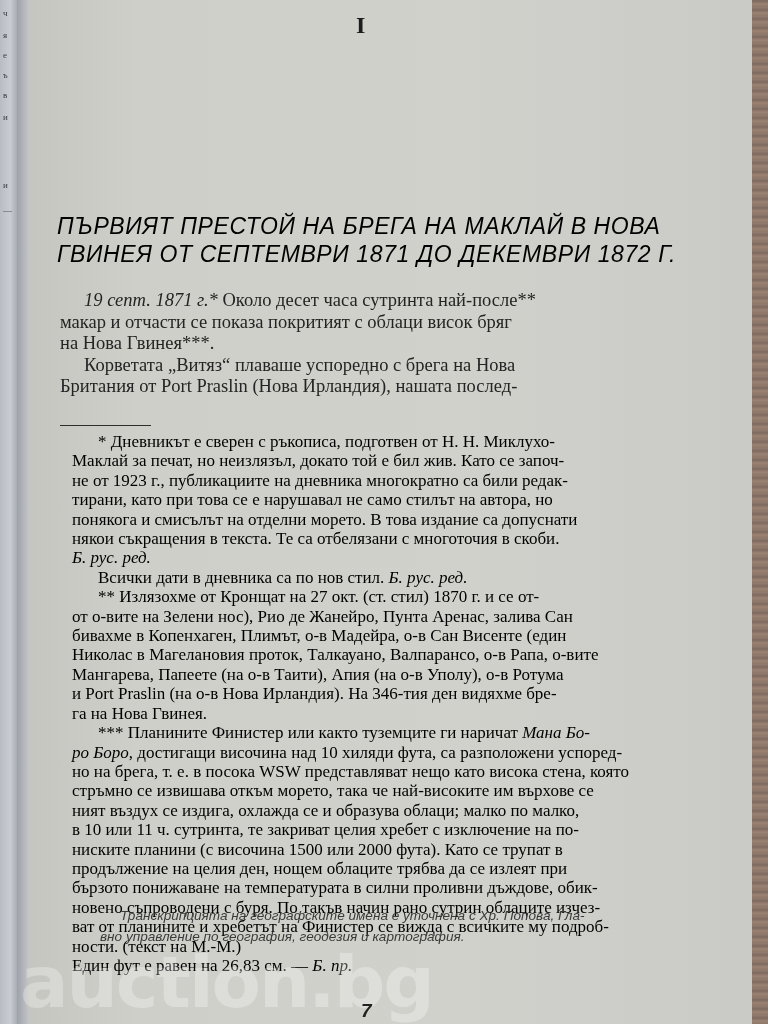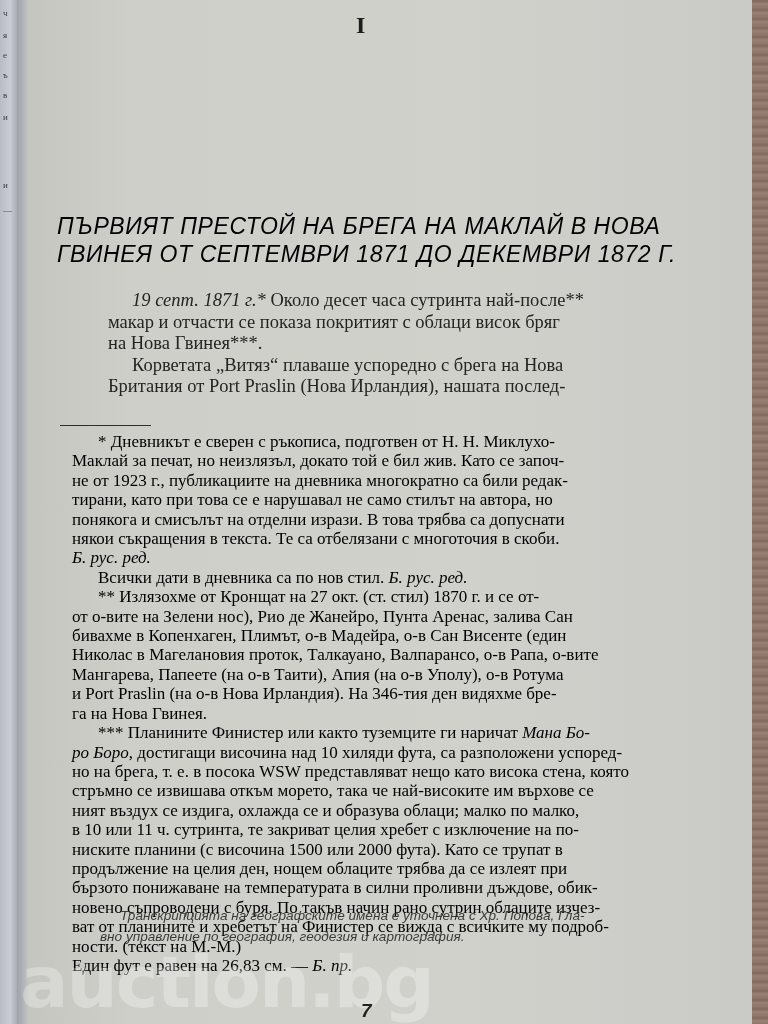--- a/index.html
+++ b/index.html
@@ -37,21 +37,21 @@
     font-family: Liberation Sans, sans-serif;
     font-style: italic; font-size: 23px; line-height: 28px;
     color: #000000; letter-spacing: 0.6px; text-transform: uppercase;
   }
   .title div { white-space: nowrap; }
   .body-text {
     position: absolute; left: 60px; top: 290px; width: 600px;
     font-size: 18.5px; line-height: 21.5px; color: #242424;
     text-align: justify;
   }
-  .body-text .line { white-space: nowrap; display: block; margin-left: 48px; }
+  .body-text .line { white-space: nowrap; display: block; }
   .indent { padding-left: 24px; }
   .it { font-style: italic; }
   .rule {
     position: absolute; left: 60px; top: 425px; width: 91px; height: 0;
     border-top: 1.3px solid #2e2e2e;
   }
   .footnotes {
     position: absolute; left: 72px; top: 432px; width: 600px;
     font-size: 17px; line-height: 19.4px; color: #000000;
   }
@@ -106,21 +106,21 @@
   <span class="line">Британия от Port Praslin  (Нова Ирландия), нашата послед-</span>
 </div>
 
 <div class="rule"></div>
 
 <div class="footnotes">
   <span class="line indent" style="padding-left:26px">* Дневникът е сверен с ръкописа, подготвен от Н. Н. Миклухо-</span>
   <span class="line">Маклай за печат, но неизлязъл, докато той е бил жив. Като се започ-</span>
   <span class="line">не от 1923 г., публикациите на дневника многократно са били редак-</span>
   <span class="line">тирани, като при това се е нарушавал не само стилът на автора, но</span>
-  <span class="line">понякога и смисълът на отделни изрази. В това трябва са допуснати</span>
+  <span class="line">понякога и смисълът на отделни морето. В това издание са допуснати</span>
   <span class="line">някои съкращения в текста. Те са отбелязани с многоточия в скоби.</span>
   <span class="line it">Б. рус. ред.</span>
   <span class="line indent" style="padding-left:26px"><span>Всички дати в дневника са по нов стил. </span><span class="it">Б. рус. ред.</span></span>
   <span class="line indent" style="padding-left:26px">** Излязохме от Кронщат на 27 окт. (ст. стил)  1870 г. и се от-</span>
   <span class="line">от о-вите на Зелени нос), Рио де Жанейро, Пунта Аренас, залива Сан</span>
   <span class="line">бивахме в Копенхаген, Плимът, о-в Мадейра, о-в  Сан Висенте (един</span>
   <span class="line">Николас в Магелановия проток, Талкауано, Валпарансо, о-в Рапа, о-вите</span>
   <span class="line">Мангарева, Папеете (на о-в Таити), Апия (на о-в Уполу), о-в Ротума</span>
   <span class="line">и  Port Praslin  (на о-в Нова Ирландия). На 346-тия ден видяхме бре-</span>
   <span class="line">га на Нова Гвинея.</span>

